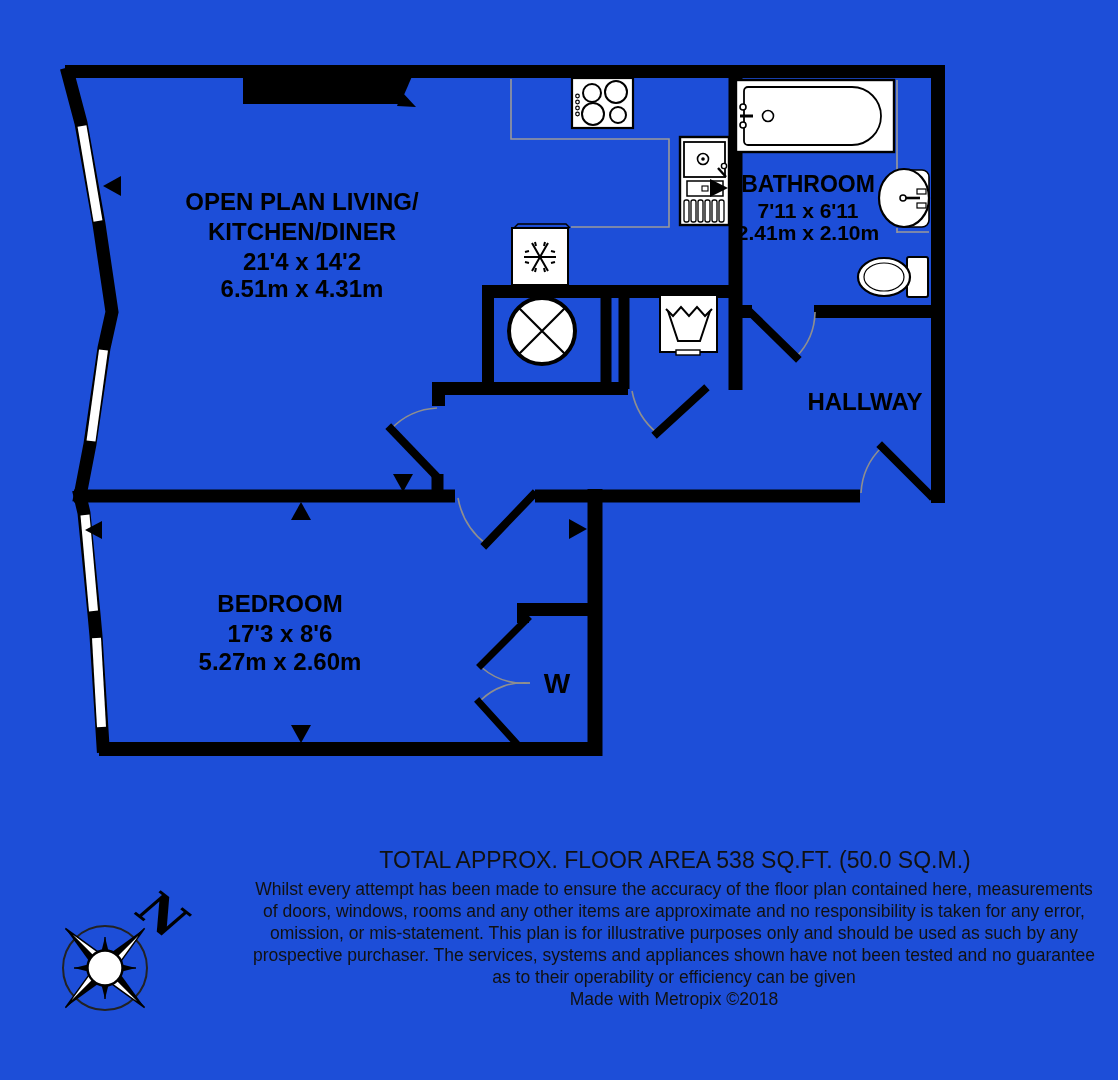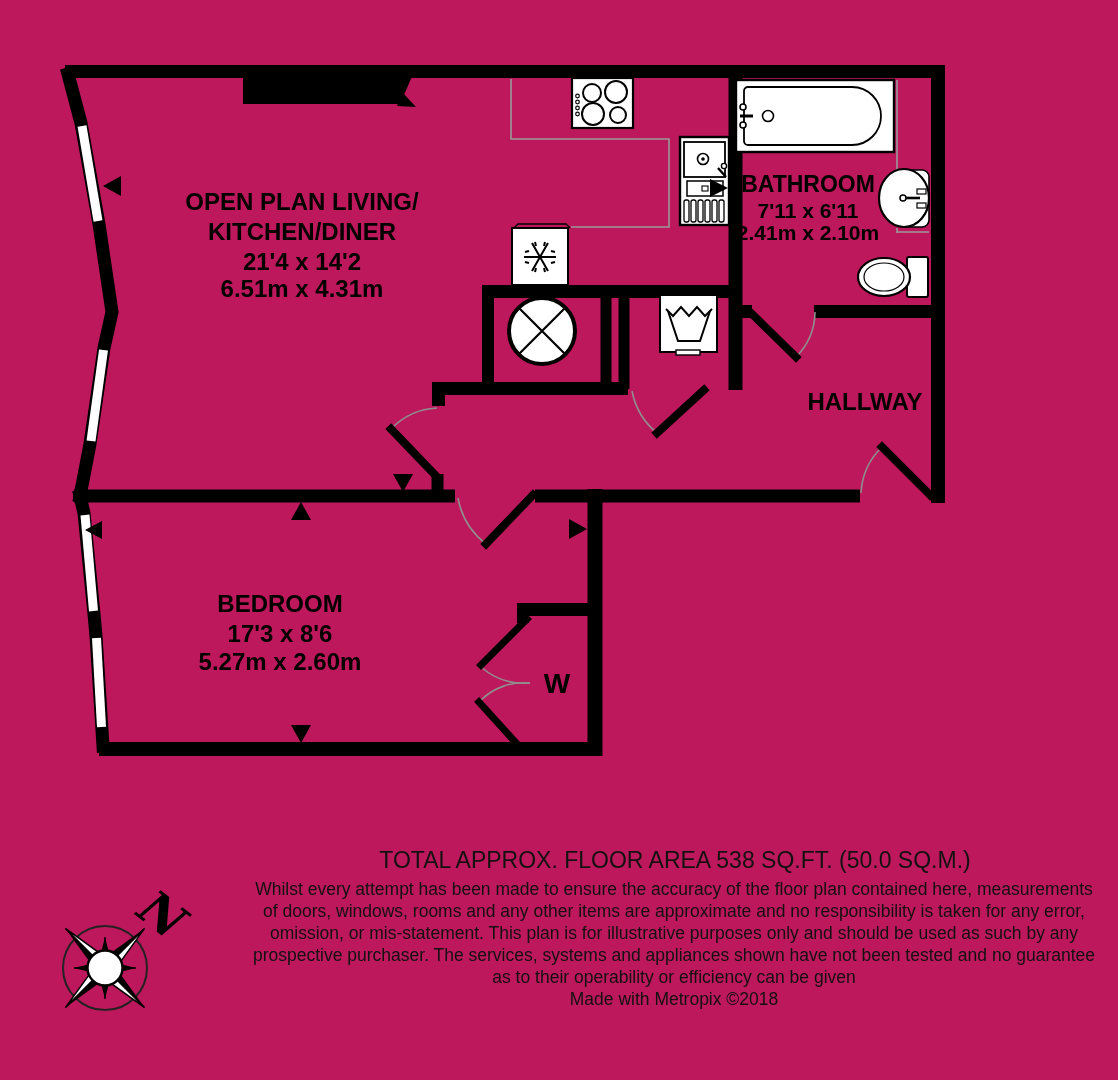--- a/index.html
+++ b/index.html
@@ -1,16 +1,16 @@
 <!DOCTYPE html>
 <html><head>
 <meta charset="utf-8">
 <style>
   html,body{margin:0;padding:0;background:#ffffff;}
-  .stage{position:relative;width:1118px;height:1080px;background:#be185d;overflow:hidden;
+  .stage{position:relative;width:1118px;height:1080px;background:#1d4ed8;overflow:hidden;
          font-family:"Liberation Sans",sans-serif;}
   svg{display:block;}
   .wall{stroke:#000;fill:none;}
   .winseg{stroke:#fff;fill:none;stroke-width:9;}
   .leaf{stroke:#000;stroke-width:8;fill:none;stroke-linecap:square;}
   .leaf7{stroke:#000;stroke-width:7;fill:none;stroke-linecap:square;}
   .arc{stroke:#8f8f8f;fill:none;stroke-width:1.6;}
   .thin{stroke:#9a9a9a;fill:none;stroke-width:1.6;}
   .fix{fill:#fff;stroke:#000;}
   .tri{fill:#000;stroke:none;}

